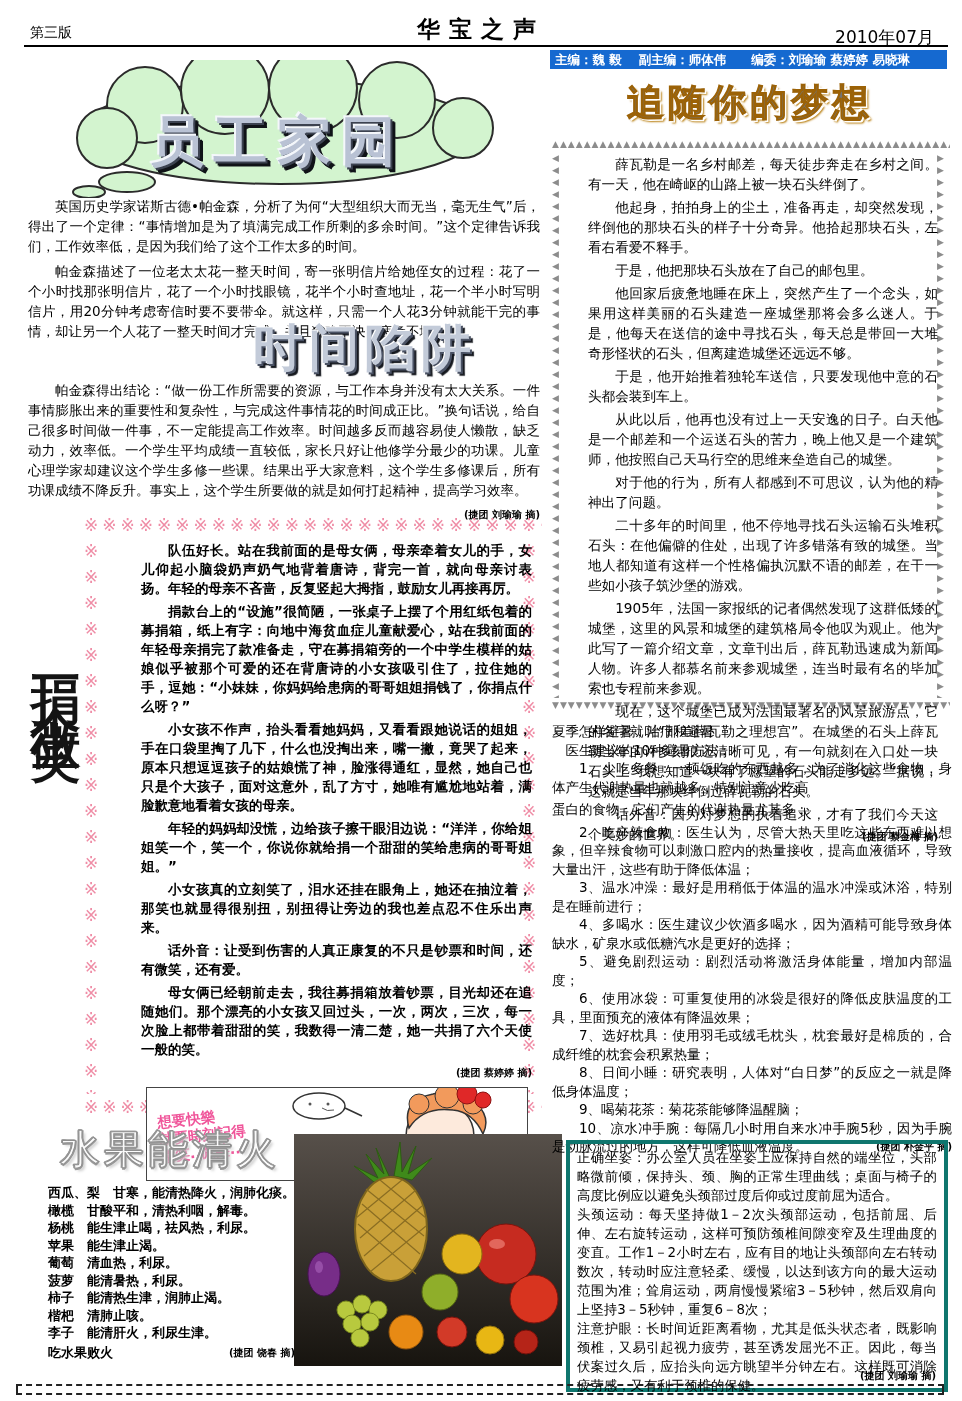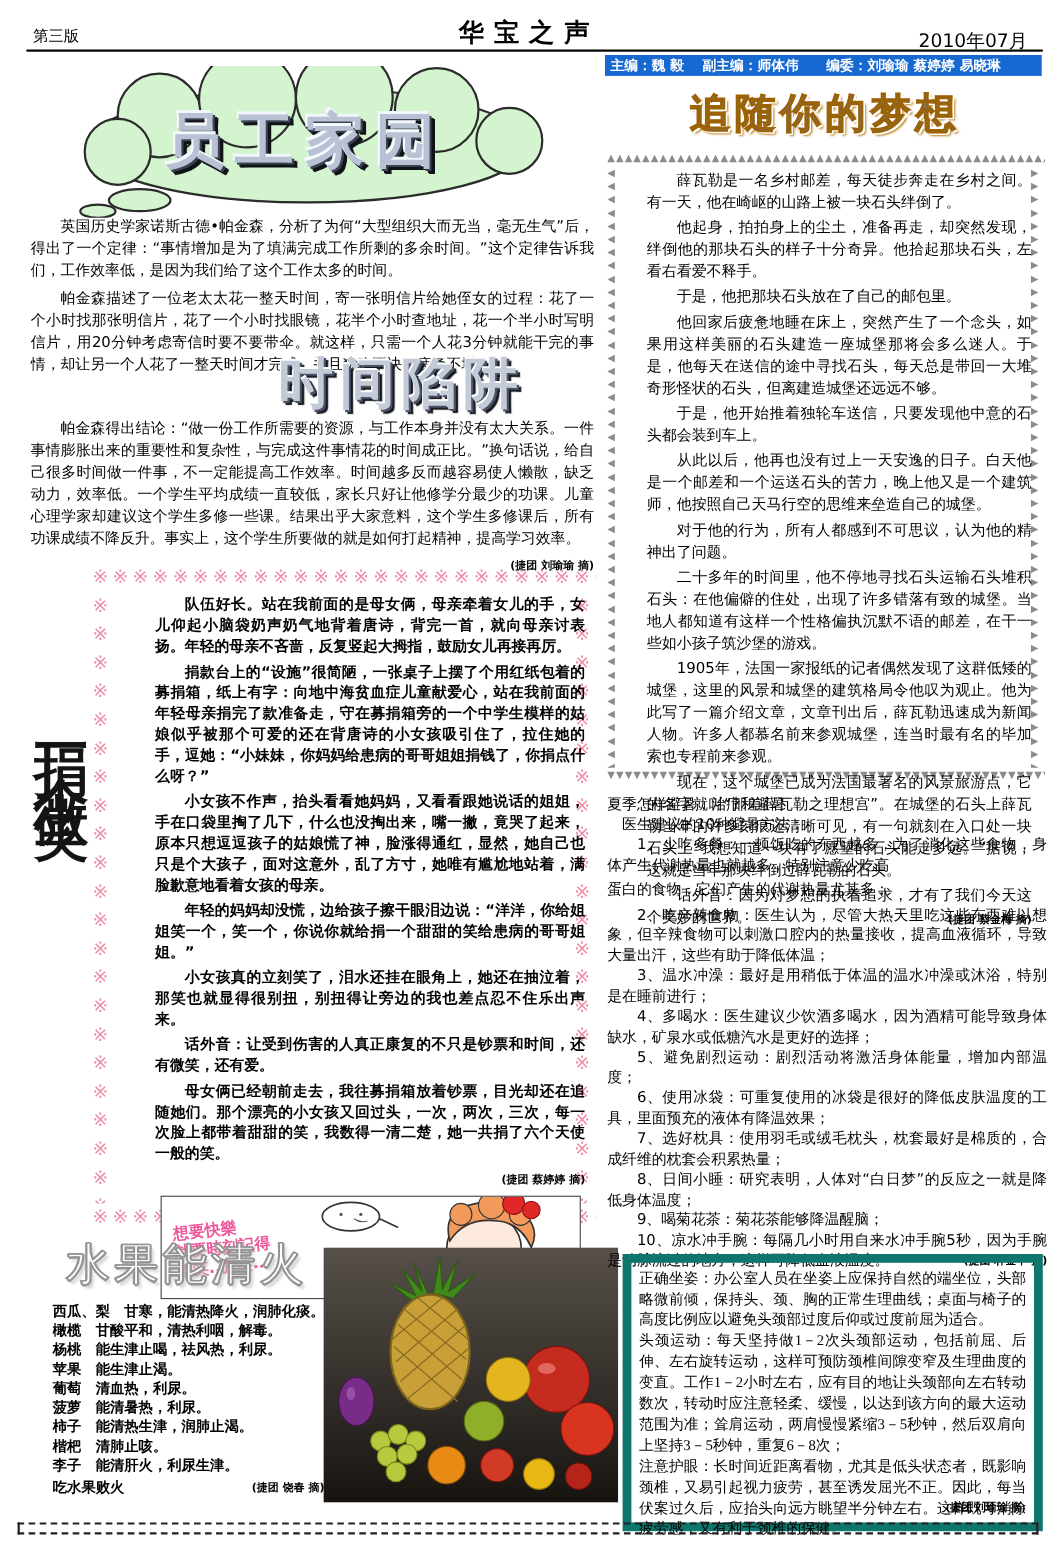--- a/index.html
+++ b/index.html
@@ -9,21 +9,21 @@
   
   .edition{left:30px;top:24px;font-size:14px;}
   .masthead{left:0;right:0;top:14px;text-align:center;font-family:"DejaVu Serif",serif;
             font-size:23px;font-weight:bold;letter-spacing:9px;}
   .pagedate{right:28px;top:26px;font-size:17px;}
   .headrule{left:24px;right:14px;top:45px;height:2px;background:#000;}
   .editorsbar{left:550px;top:50px;width:397px;height:19px;background:#1569d0;color:#fff;
               font-size:12.5px;font-weight:bold;line-height:19px;padding-left:5px;box-sizing:border-box;white-space:nowrap;overflow:hidden;}
   
   .cloudwrap{left:55px;top:60px;width:445px;height:138px;}
-  .cloudtitle{position:absolute;left:0;right:0;top:32px;text-align:center;font-size:54px;font-weight:bold;
+  .cloudtitle{position:absolute;left:0;right:0;top:46px;text-align:center;font-size:54px;font-weight:bold;
       letter-spacing:10px;color:#b9c2d4;
       text-shadow:-2px -2px 0 #f4f7fb,2px 2px 0 #3c4250,4px 4px 0 #101318,5px 5px 0 #101318;}
   
   .leftart{left:28px;top:196px;width:512px;font-size:13.5px;line-height:20px;}
   .p{text-align:justify;text-indent:2em;margin:0 0 5px 0;}
   .noind{text-indent:0;}
   .tt-title{width:350px;margin:-26px 0 2px auto;text-align:center;font-size:50px;font-weight:bold;
       letter-spacing:6px;color:#c3cbd9;line-height:56px;height:58px;
       text-shadow:-1px -1px 0 #ffffff,2px 2px 0 #4a5264,4px 4px 1px #15181e;}
   .credit{font-size:10px;font-weight:bold;text-align:right;}
@@ -66,22 +66,22 @@
   .dreamcontent{position:absolute;left:20px;right:12px;top:16px;font-size:13.6px;line-height:20px;margin-left:16px;}
   .dreamcontent .p{margin-bottom:3px;}
   .dreamcredit{margin-top:-20px;}
   
   .summer{left:552px;top:722px;width:400px;font-size:13.5px;line-height:18.5px;}
   .summer .p{margin:0;}
   .sgap{margin-top:4px !important;}
   .ind1{text-indent:1em;}
   .summercredit{margin-top:-18px;}
   
-  .posture{left:566px;top:1140px;width:382px;height:252px;border:8px solid #0f766e;box-sizing:border-box;
-           padding:4px 7px;font-size:13.4px;line-height:19px;font-family:Liberation Serif, serif;}
+  .posture{left:566px;top:1140px;width:382px;height:252px;border:4px solid #0f766e;box-sizing:border-box;
+           padding:4px 7px;font-size:13.4px;line-height:19px;}
   .posture .p{text-indent:0;margin:0;}
   .posturecredit{position:absolute;right:8px;bottom:3px;}
   .botdash{left:16px;top:1384px;width:928px;height:11px;border:2px dashed #222;box-sizing:border-box;}
 </style>
 </head>
 <body>
 
 <div class="page">
 
   <div class="abs edition">第三版</div>

